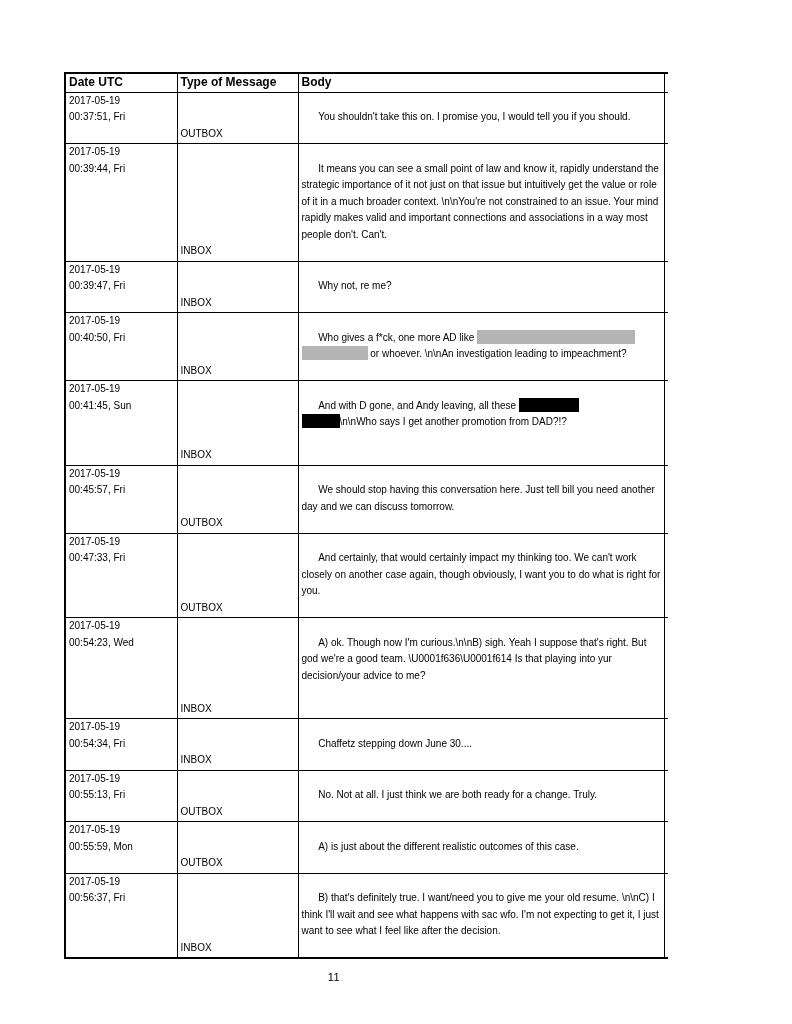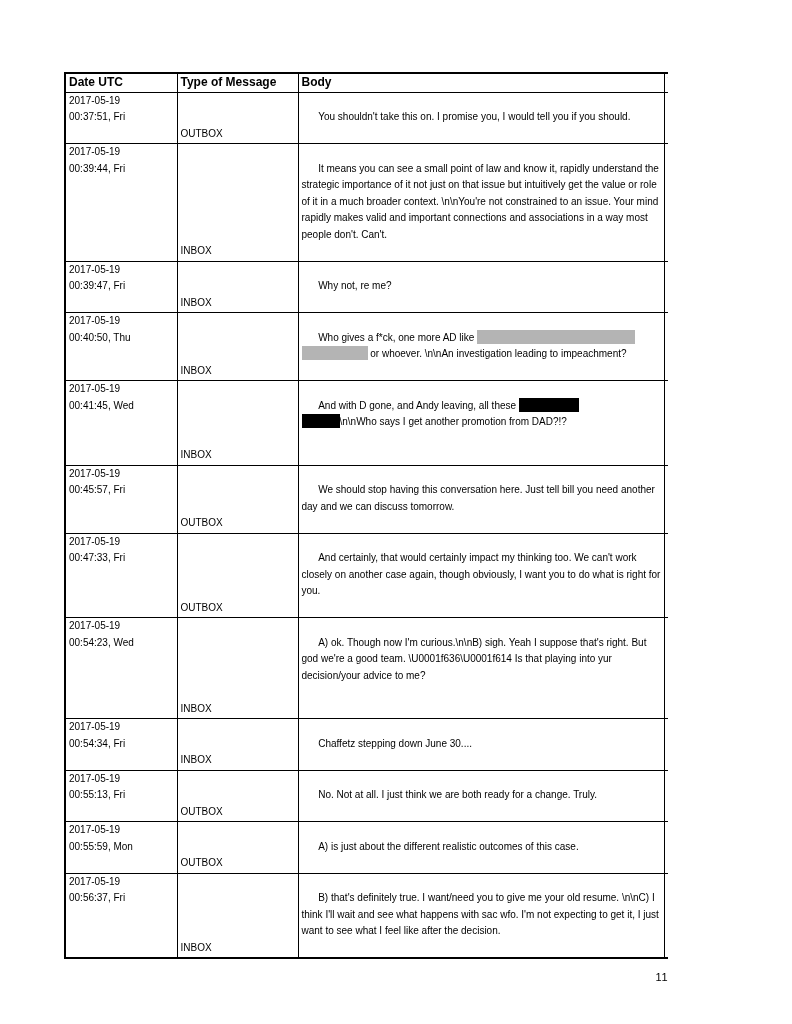--- a/index.html
+++ b/index.html
@@ -49,21 +49,21 @@
   .redact {
     display: inline-block;
     height: 14px;
     vertical-align: -3px;
   }
   .page-number {
     position: absolute;
     top: 971px;
     left: 0;
     width: 100%;
-    text-align: right;
+    text-align: center;
     font-size: 11px;
     letter-spacing: 0.5px;
   }
 </style>
 </head>
 <body>
 
 <div class="page">
 
   <table class="msg">
@@ -123,36 +123,36 @@
     <td class="body-cell">
       <span>Why not, re me?</span>
     </td>
     <td class="type-cell">
       <div>sms</div>
     </td>
   </tr>
         <tr>
     <td class="date-cell">
       <div>2017-05-19</div>
-      <div>00:40:50, Thu</div>
+      <div>00:40:50, Fri</div>
     </td>
     <td class="dir-cell">
       <div>INBOX</div>
     </td>
     <td class="body-cell">
       <span>Who gives a f*ck, one more AD like <span class="redact" style="width: 158px; background: rgb(180, 180, 180);"></span><br><span class="redact" style="width: 66px; background: rgb(180, 180, 180);"></span> or whoever. \n\nAn investigation leading to impeachment?</span>
     </td>
     <td class="type-cell">
       <div>sms</div>
     </td>
   </tr>
         <tr>
     <td class="date-cell">
       <div>2017-05-19</div>
-      <div>00:41:45, Wed</div>
+      <div>00:41:45, Sun</div>
     </td>
     <td class="dir-cell">
       <div>INBOX</div>
     </td>
     <td class="body-cell">
       <span>And with D gone, and Andy leaving, all these <span class="redact" style="width: 60px; background: rgb(0, 0, 0);"></span><br><span class="redact" style="width: 38px; background: rgb(0, 0, 0);"></span>\n\nWho says I get another promotion from DAD?!?<br>&nbsp;</span>
     </td>
     <td class="type-cell">
       <div>sms</div>
     </td>

